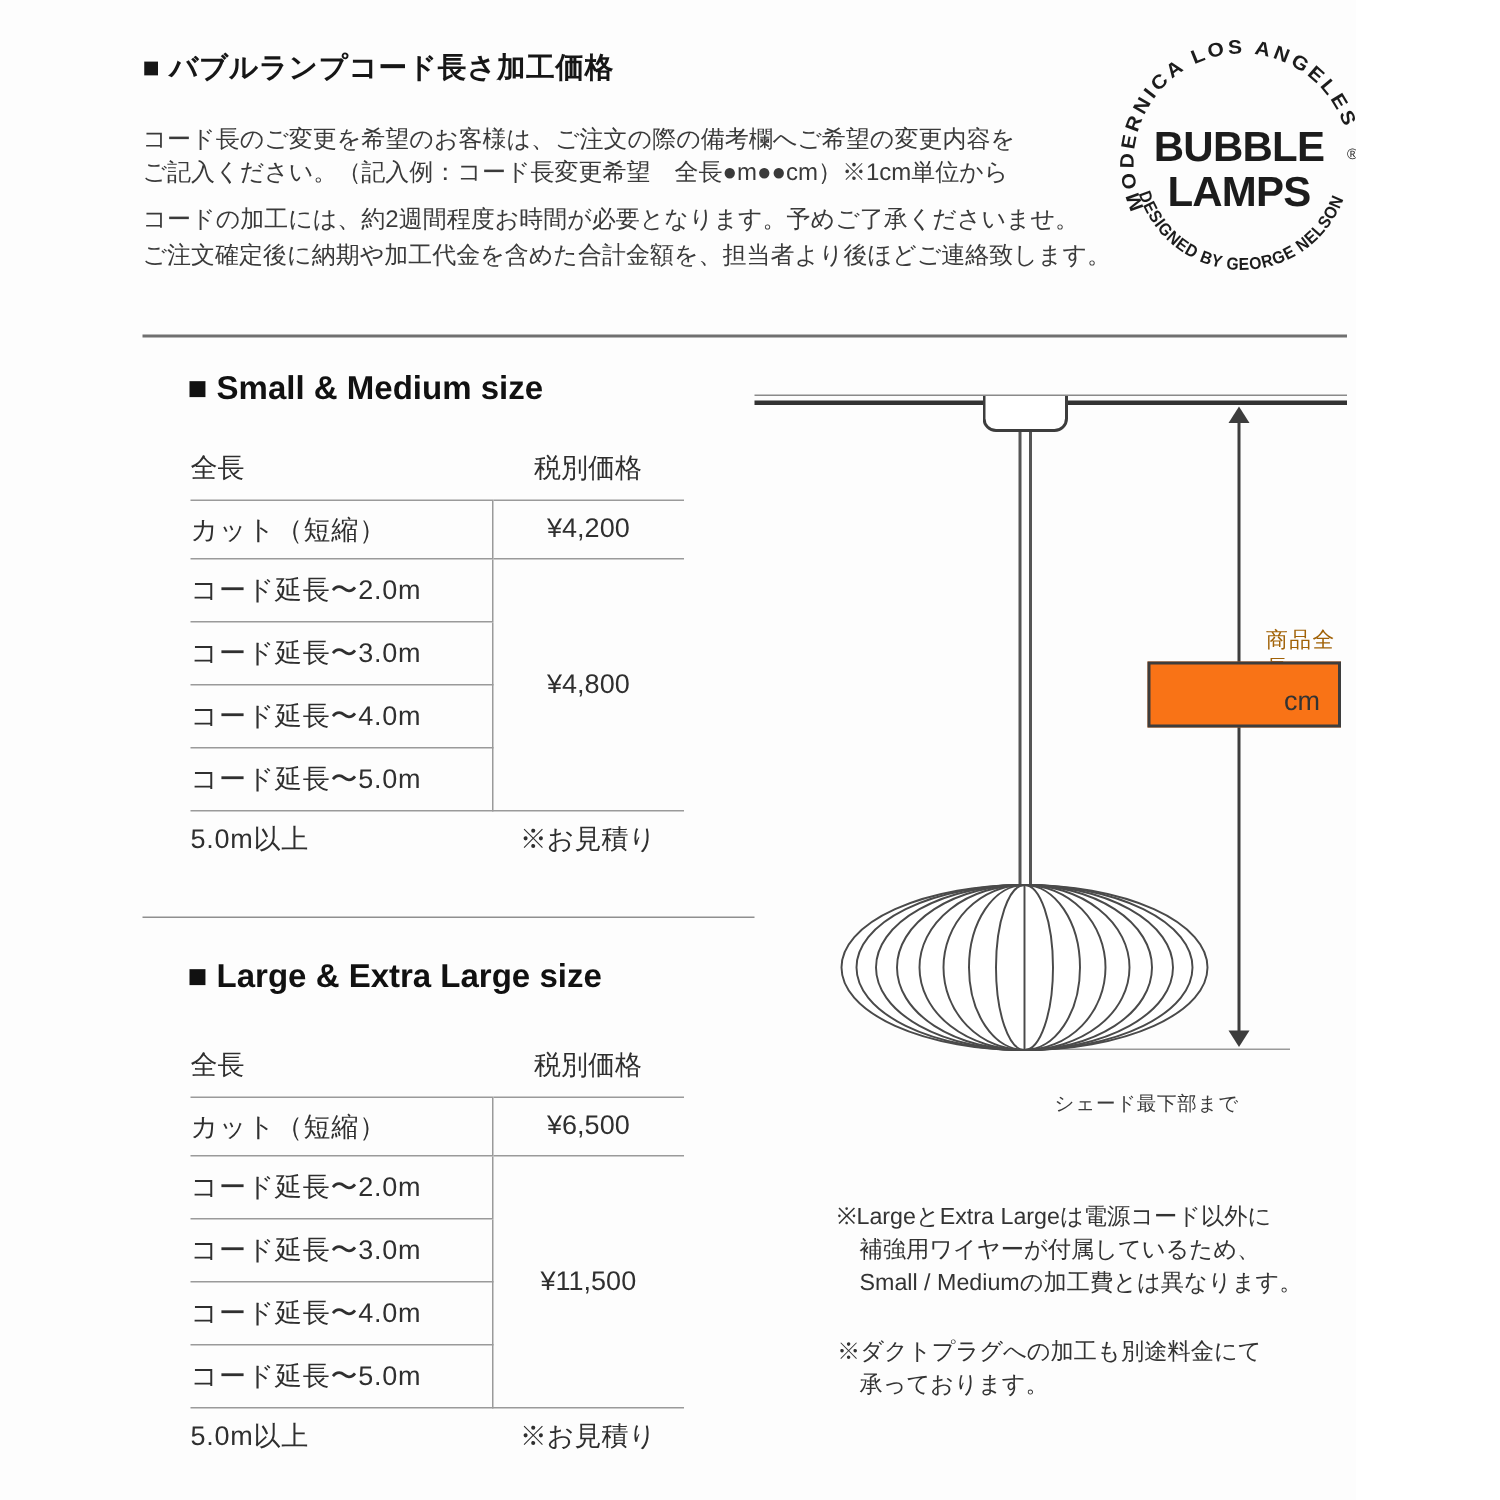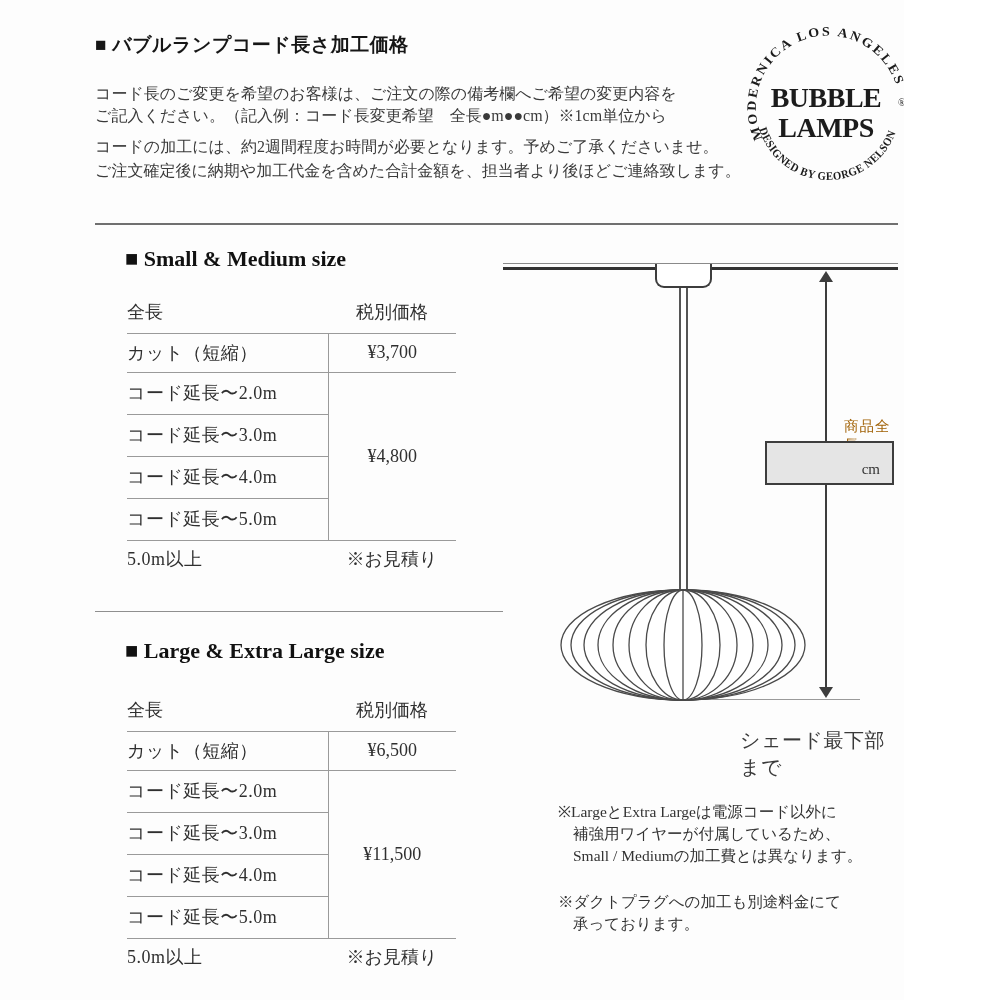--- a/index.html
+++ b/index.html
@@ -1,18 +1,18 @@
 <!DOCTYPE html>
 <html><head>
 <meta charset="utf-8">
 <style>
   html,body{margin:0;padding:0;background:#fff;}
   #page{
     position:relative;width:904px;height:1000px;background:#fdfdfd;
-    font-family:Liberation Serif, serif;color:#2f2f2f;overflow:hidden;
+    font-family:Liberation Sans, sans-serif;color:#2f2f2f;overflow:hidden;
   }
   .abs{position:absolute;}
   
   .page-title{left:95px;top:32px;font-size:19px;font-weight:bold;color:#161616;letter-spacing:.5px;}
   .intro{left:95px;top:83px;width:680px;font-size:16px;color:#3a3a3a;line-height:22px;}
   .intro .gap-a{margin-top:9px;}
   .intro .gap-b{margin-top:2px;}
   
   .logo{left:740px;top:13px;}
   .logo text{fill:#1c1c1c;}
@@ -42,23 +42,23 @@
   .ceiling{left:503px;top:263px;width:395px;height:3px;border-top:1px solid #8a8a8a;border-bottom:3px solid #333;}
   .canopy{left:655px;top:264px;width:53px;height:22px;background:#fff;border:2px solid #3d3d3d;border-top:none;border-radius:0 0 9px 9px;z-index:3;}
   .cord{left:679px;top:288px;width:5px;height:302px;border-left:2px solid #555;border-right:2px solid #555;background:#fff;}
   .shade-svg{left:559px;top:588px;z-index:2;}
   .shade-baseline{left:664px;top:699px;width:196px;height:1px;background:#9a9a9a;}
   .arrow-line{left:825px;top:280px;width:2px;height:410px;background:#3d3d3d;z-index:1;}
   .arrow-head{width:0;height:0;z-index:1;}
   .arrow-up{left:819px;top:271px;border-left:7px solid transparent;border-right:7px solid transparent;border-bottom:11px solid #3d3d3d;}
   .arrow-down{left:819px;top:687px;border-left:7px solid transparent;border-right:7px solid transparent;border-top:11px solid #3d3d3d;}
   .measure-label{left:844px;top:417px;font-size:14.5px;color:#a16207;letter-spacing:1px;}
-  .cm-box{left:765px;top:441px;width:129px;height:44px;background:#e5e5e5;border:2px solid #3d3d3d;z-index:5;
-    display:flex;align-items:flex-end;justify-content:flex-end;padding:0 12px 5px 0;box-sizing:border-box;font-size:15px;color:#333;}
-  .shade-note{left:740px;top:727px;font-size:20px;color:#3a3a3a;letter-spacing:.5px;}
+  .cm-box{left:765px;top:441px;width:129px;height:44px;background:#f97316;border:2px solid #3d3d3d;z-index:5;
+    display:flex;align-items:flex-end;justify-content:flex-end;padding:0 12px 5px 0;box-sizing:border-box;font-size:18px;color:#333;}
+  .shade-note{left:703px;top:727px;font-size:13px;color:#3a3a3a;letter-spacing:.5px;}
   
   .note{left:558px;font-size:15.5px;line-height:22px;color:#333;}
   .note1{top:801px;} .note2{top:891px;}
   .note .cont{padding-left:15px;}
 </style>
 </head>
 <body>
 
 <div id="page">
 
@@ -95,21 +95,21 @@
         <col style="width:201px">
         <col style="width:128px">
       </colgroup>
     <tbody>
         <tr class="h-head">
       <th class="th-l">全長</th>
       <th class="th-r">税別価格</th>
     </tr>
     <tr class="h-cut">
       <td class="lab bb">カット（短縮）</td>
-      <td class="val bb vl">¥3,700</td>
+      <td class="val bb vl">¥4,200</td>
     </tr>
     <tr class="h-ext">
       <td class="lab bb">コード延長〜2.0m</td>
       <td class="val vl bb" rowspan="4">¥4,800</td>
     </tr>
     <tr class="h-ext">
           <td class="lab bb">コード延長〜3.0m</td>
         </tr>
     <tr class="h-ext">
           <td class="lab bb">コード延長〜4.0m</td>

